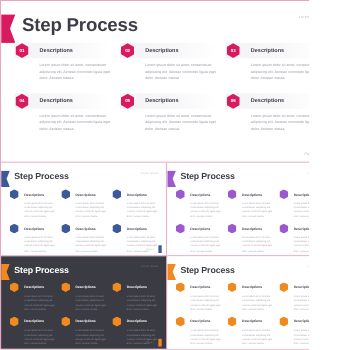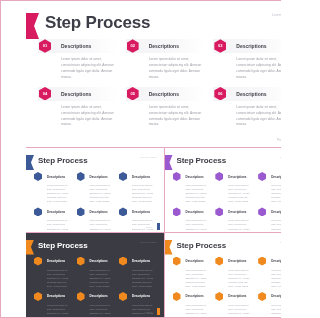--- a/index.html
+++ b/index.html
@@ -18,21 +18,20 @@
   
   .deck {
     position: relative;
     width: 304px;
     height: 318px;
     box-sizing: border-box;
     border: 1px solid #e8a7c0;
     background: #ffffff;
     display: flex;
     flex-direction: column;
-    padding-left: 25px;
   }
 
   
   .hero {
     position: relative;
     height: 147px;
     box-sizing: border-box;
     border-bottom: 1px solid #e8a7c0;
     background: #ffffff;
     overflow: hidden;

